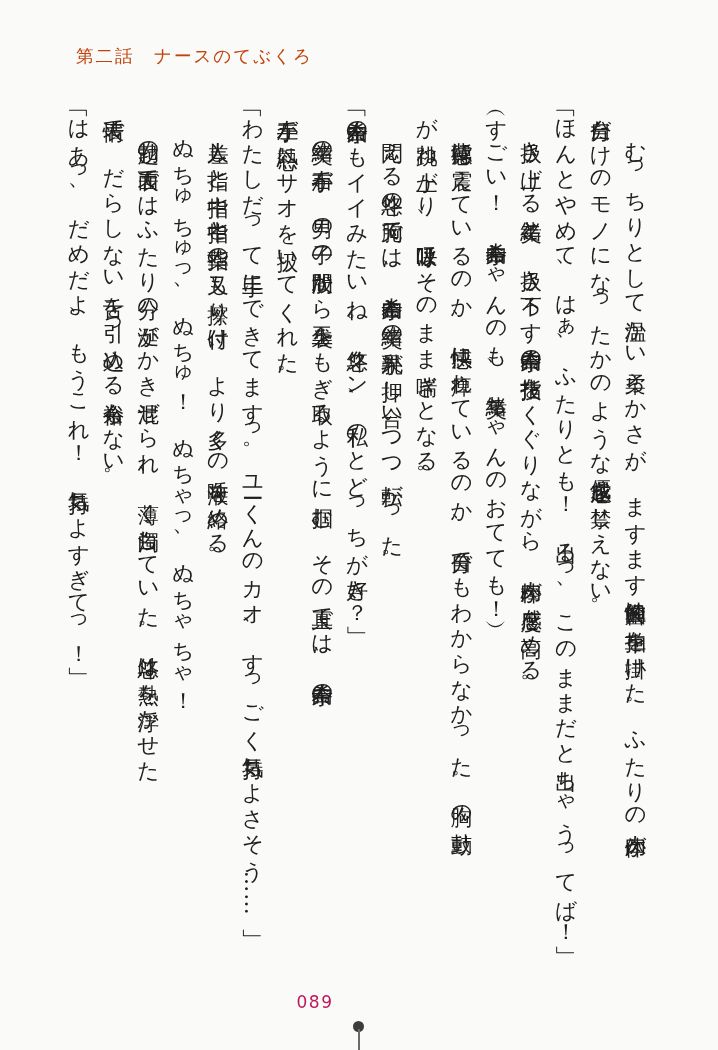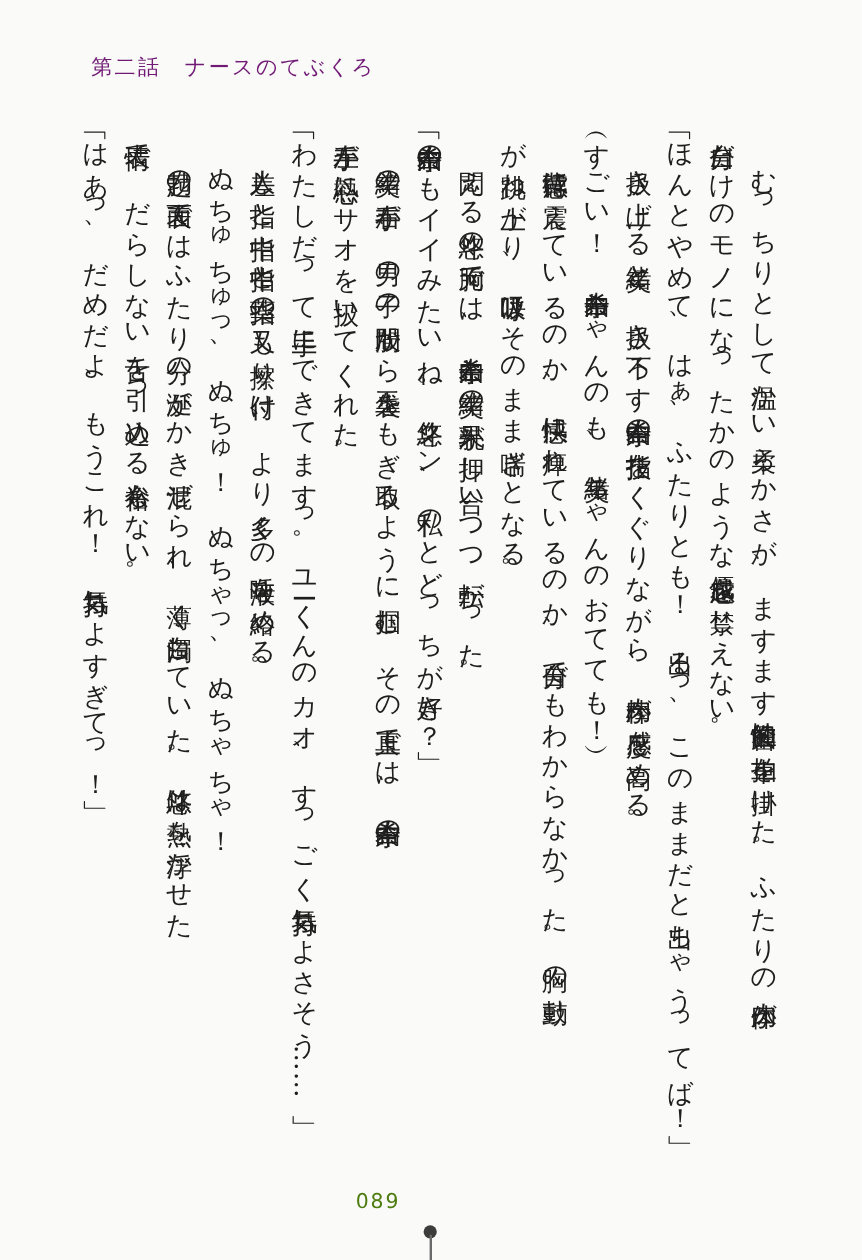--- a/index.html
+++ b/index.html
@@ -11,21 +11,21 @@
     overflow: hidden;
     font-family: "DejaVu Serif", "Liberation Serif", serif;
     color: #1e1e1e;
   }
   .chapter-header {
     position: absolute;
     left: 76px;
     top: 44px;
     font-size: 17.5px;
     letter-spacing: 2px;
-    color: #701a75;
+    color: #c2410c;
     white-space: pre;
   }
   .body-text {
     position: absolute;
     top: 103px;
     right: 66px;
     width: 592px;
     height: 920px;
     writing-mode: vertical-rl;
     text-orientation: mixed;
@@ -40,21 +40,21 @@
   }
   .page-number {
     position: absolute;
     left: 0;
     top: 992px;
     width: 630px;
     text-align: center;
     font-family: "DejaVu Sans", "Liberation Sans", sans-serif;
     font-size: 17px;
     letter-spacing: 1.5px;
-    color: #4d7c0f;
+    color: #be185d;
   }
   .marker-dot {
     position: absolute;
     left: 353px;
     top: 1021px;
     width: 11px;
     height: 11px;
     border-radius: 50%;
     background: #3c3c3c;
   }

